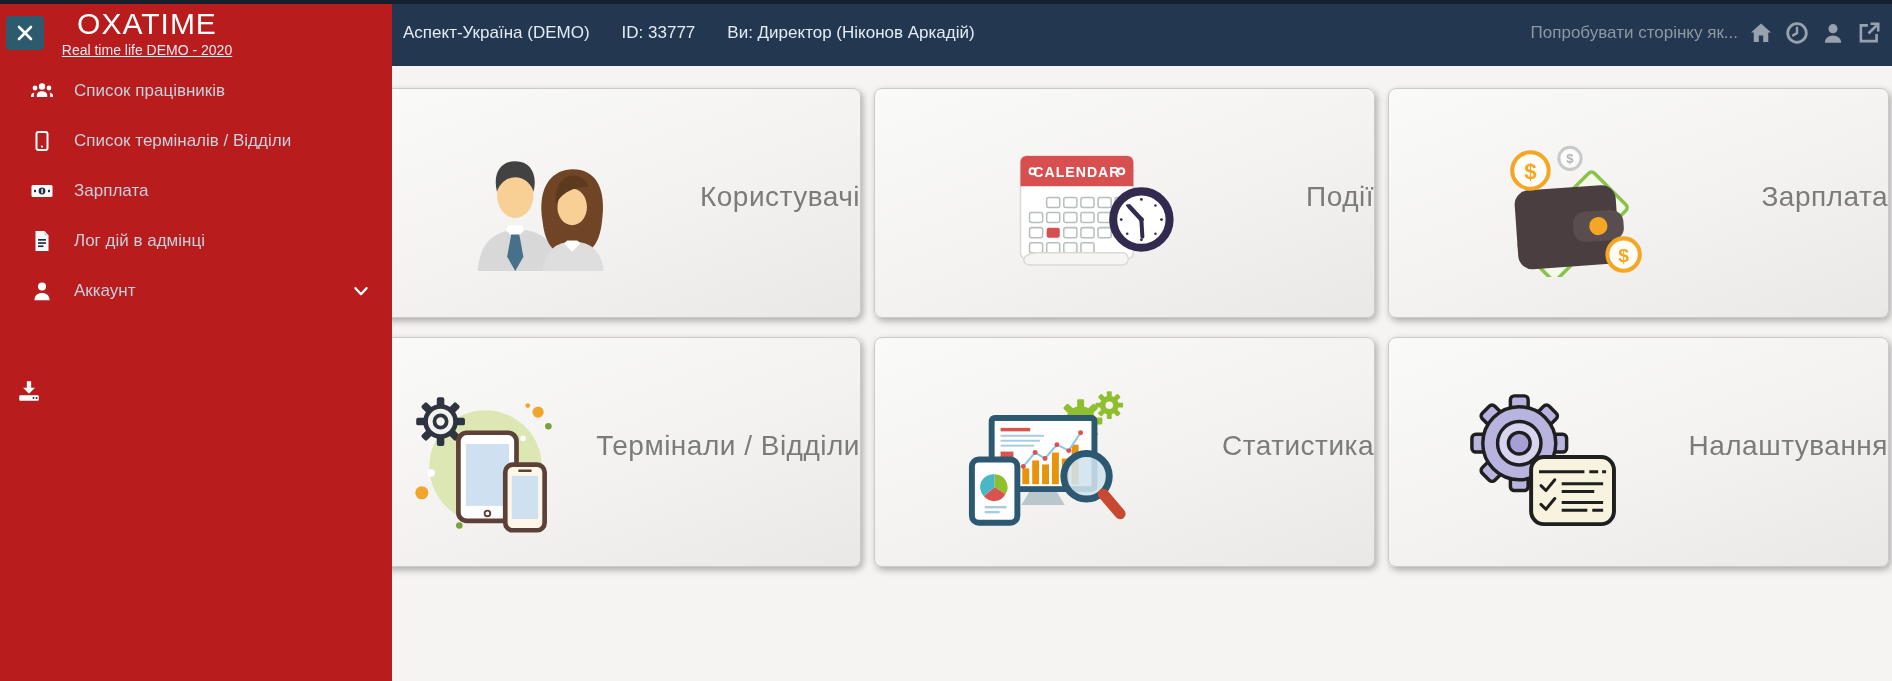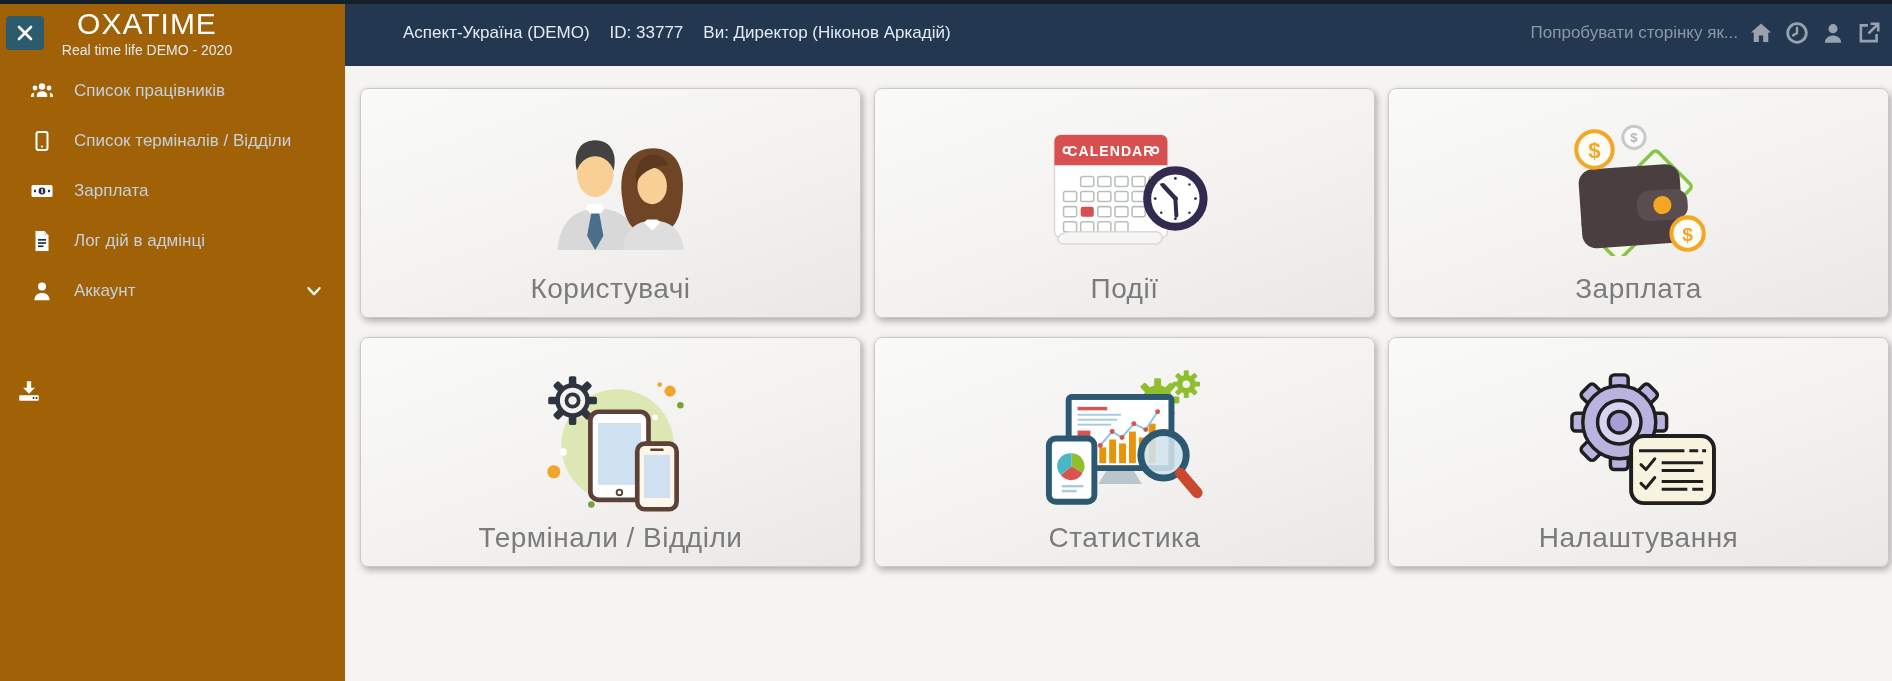--- a/index.html
+++ b/index.html
@@ -2,48 +2,48 @@
 <html><head>
 <meta charset="utf-8">
 <style>
   * { margin:0; padding:0; box-sizing:border-box; }
   html,body { width:1892px; height:681px; }
   body { font-family:"Liberation Sans","DejaVu Sans",sans-serif; background:#f5f4f3; overflow:hidden; position:relative; }
 
   .top-strip { position:absolute; top:0; left:0; width:1892px; height:4px; background:#15202d; z-index:40; }
 
   
-  .sidebar { position:absolute; left:0; top:0; bottom:0; width:345px; background:#a16207; z-index:20; }
+  .sidebar { position:absolute; left:0; top:0; bottom:0; width:392px; background:#b91c1c; z-index:20; }
   .logo-row { height:66px; display:flex; align-items:center; padding-left:6px; }
   .close-btn { width:38px; height:34px; background:#2b5b6c; border-radius:4px; display:flex; align-items:center; justify-content:center; cursor:pointer; flex:none; }
   .brand { margin-left:14px; width:178px; text-align:center; }
   .brand-title { color:#ffffff; font-size:30px; font-weight:400; letter-spacing:1px; line-height:1; }
-  .brand-sub { color:#e4ebf3; font-size:14px; margin-top:3px; white-space:nowrap; }
+  .brand-sub { color:#e4ebf3; font-size:14px; margin-top:3px; white-space:nowrap;text-decoration:underline; }
   .nav-item { height:50px; display:flex; align-items:center; padding:0 20px 0 30px; cursor:pointer; }
   .nav-icon { width:24px; height:24px; flex:none; display:flex; align-items:center; justify-content:center; }
   .nav-label { color:#c5d1dd; font-size:17px; margin-left:20px; white-space:nowrap; }
   .nav-spacer { flex:1; }
   .sidebar-footer { margin-top:62px; padding-left:16px; }
   .dl-btn { width:26px; height:26px; cursor:pointer; }
 
   
   .header { position:absolute; left:345px; top:0; right:0; height:66px; background:#233750; display:flex; align-items:center; z-index:10; }
-  .hdr-left { margin-left:58px; display:flex; align-items:flex-start; gap:20px; }
+  .hdr-left { margin-left:58px; display:flex; align-items:flex-start; gap:32px; }
   .hdr-text { color:#e4ebf3; font-size:17px; white-space:nowrap; }
   .hdr-right { margin-left:auto; margin-right:10px; display:flex; align-items:center; gap:9px; }
   .try-as { color:#8d98a4; font-size:17px; cursor:pointer; white-space:nowrap; }
   .hdr-icon { width:27px; height:27px; cursor:pointer; display:flex; align-items:center; justify-content:center; }
 
   
   .main { position:absolute; left:345px; top:66px; right:0; bottom:0; background:#f5f4f3; padding:22px 3px 0 15px; }
   .grid { display:grid; grid-template-columns:repeat(3,1fr); grid-auto-rows:230px; column-gap:13px; row-gap:19px; }
   .tile { border:1px solid #ccc9c6; border-radius:8px;
           background:linear-gradient(160deg,#fafaf9 0%,#f3f2f0 55%,#eae8e6 100%);
           box-shadow:2px 3px 7px rgba(0,0,0,0.30);
-          display:flex; flex-direction:column; align-items:center; cursor:pointer; overflow:hidden; }
+          display:flex; flex-direction:row; align-items:center; cursor:pointer; overflow:hidden; }
   .tile-art { flex:1; display:flex; align-items:center; justify-content:center; padding-top:14px; }
   .tile-label { font-size:28px; color:#7b7b7b; letter-spacing:0.5px; margin-bottom:12px; line-height:1.1; }
 </style>
 </head>
 <body>
 
 <div class="top-strip"></div>
 
 <div class="sidebar">
   <div class="logo-row">

